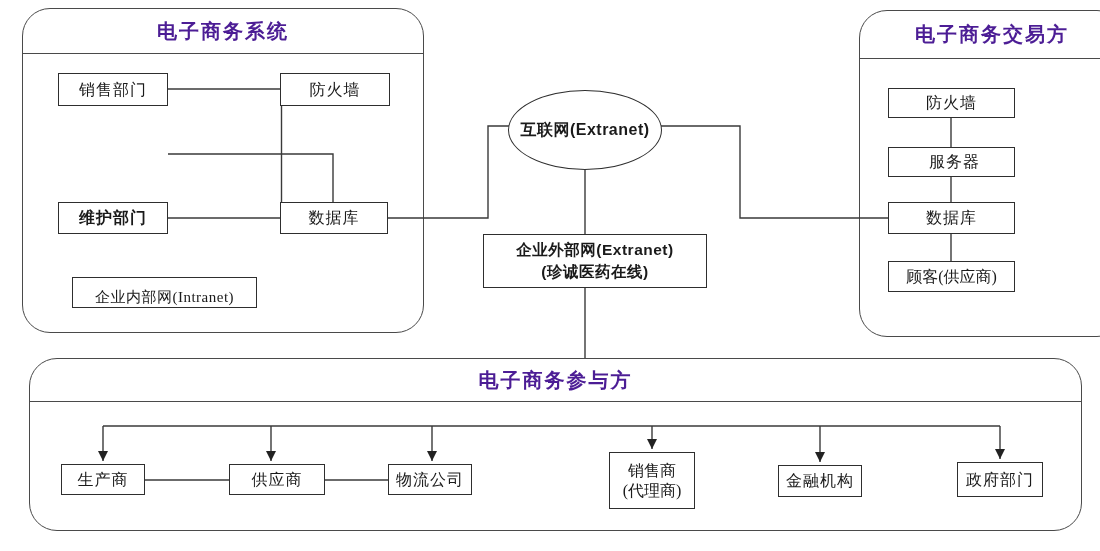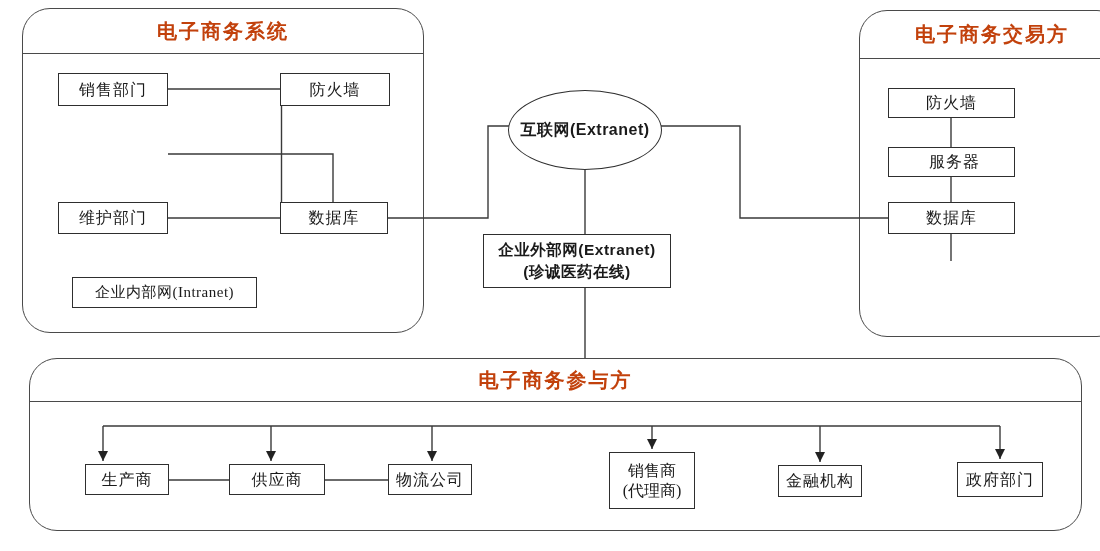--- a/index.html
+++ b/index.html
@@ -18,21 +18,21 @@
     background:#ffffff;
     box-sizing:border-box;
   }
   .group-header{
     display:flex;align-items:center;justify-content:center;
     border-bottom:1.3px solid #4a4a4a;
     font-family:"Liberation Sans",sans-serif;
     font-weight:bold;
     font-size:20px;
     letter-spacing:2px;
-    color:#c2410c;
+    color:#4c1d95;
     box-sizing:border-box;
     height:45px;
   }
   svg.wires{position:absolute;left:0;top:0;z-index:5;pointer-events:none;}
   .node{
     position:absolute;z-index:10;
     display:flex;align-items:center;justify-content:center;
     background:#ffffff;
     border:1.3px solid #2e2e2e;
     box-sizing:border-box;
@@ -107,50 +107,53 @@
       <line x1="313" y1="480" x2="388" y2="480"></line>
     </g>
   </svg>
 
   <div class="node" style="left:58px;top:73px;width:110px;height:33px;">
       <span>销售部门</span>
     </div>
   <div class="node" style="left:280px;top:73px;width:110px;height:33px;">
       <span>防火墙</span>
     </div>
-  <div class="node" style="left:58px;top:202px;width:110px;height:32px;">
+  <div class="node" style="left:58px;top:202px;width:110px;height:32px;font-weight:bold;">
       <span>维护部门</span>
     </div>
   <div class="node" style="left:280px;top:202px;width:108px;height:32px;">
       <span>数据库</span>
     </div>
-  <div class="node" style="left:72px;top:277px;width:185px;height:31px;font-size:15px;letter-spacing:0.5px;">
+  <div class="node" style="left:72px;top:277px;width:185px;height:31px;font-size:15px;letter-spacing:0.5px;align-items:flex-end;">
       <span>企业内部网(Intranet)</span>
     </div>
 
   <div class="node ellipse bold-sans" style="left:508px;top:90px;width:154px;height:80px;font-size:16px;">
       <span>互联网(Extranet)</span>
     </div>
 
-  <div class="node bold-sans twoline" style="left:483px;top:234px;width:188px;height:54px;line-height:1.45;">
+  <div class="node bold-sans twoline" style="left:483px;top:234px;width:224px;height:54px;line-height:1.45;">
     <span>企业外部网(Extranet)</span>
     <span>(珍诚医药在线)</span>
   </div>
 
   <div class="node" style="left:888px;top:88px;width:127px;height:30px;">
       <span>防火墙</span>
     </div>
   <div class="node" style="left:888px;top:147px;width:127px;height:30px;padding-left:6px;">
       <span>服务器</span>
     </div>
   <div class="node" style="left:888px;top:202px;width:127px;height:32px;">
       <span>数据库</span>
     </div>
+  <div class="node" style="left:888px;top:261px;width:127px;height:31px;letter-spacing:0;">
+      <span>顾客(供应商)</span>
+    </div>
 
-  <div class="node" style="left:61px;top:464px;width:84px;height:31px;margin-left:24px;">
+  <div class="node" style="left:61px;top:464px;width:84px;height:31px;">
       <span>生产商</span>
     </div>
   <div class="node" style="left:229px;top:464px;width:96px;height:31px;">
       <span>供应商</span>
     </div>
   <div class="node" style="left:388px;top:464px;width:84px;height:31px;">
       <span>物流公司</span>
     </div>
   <div class="node twoline" style="left:609px;top:452px;width:86px;height:57px;letter-spacing:0;">
     <span>销售商</span>

